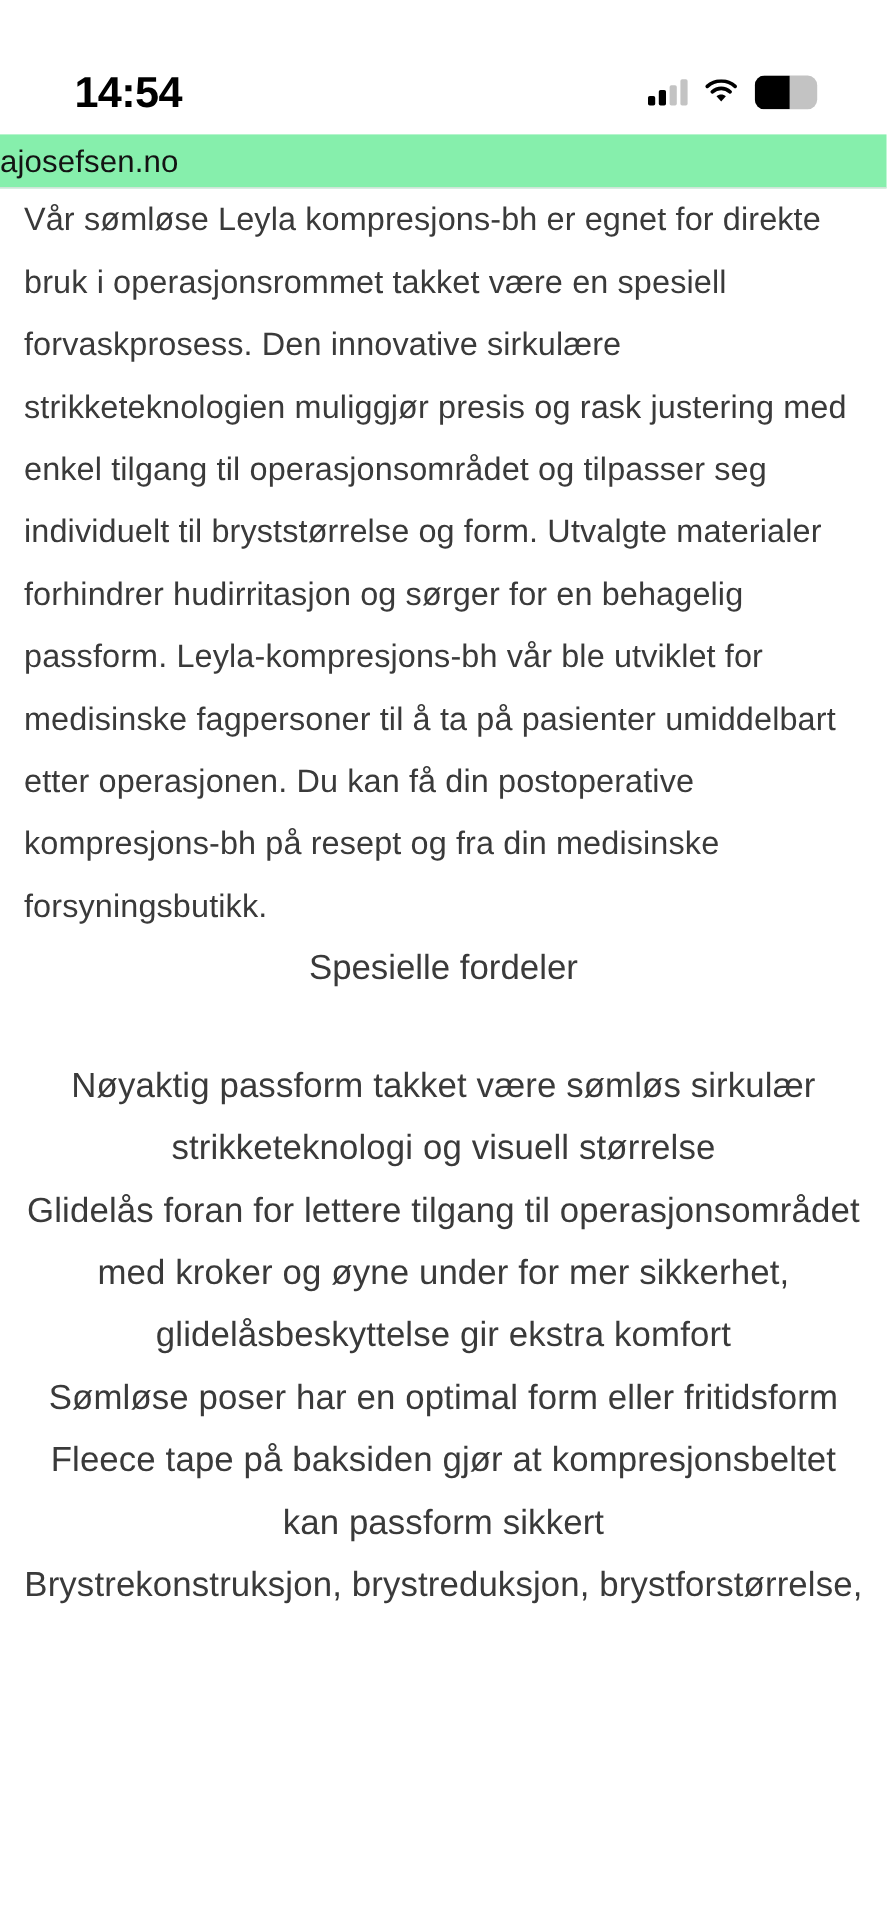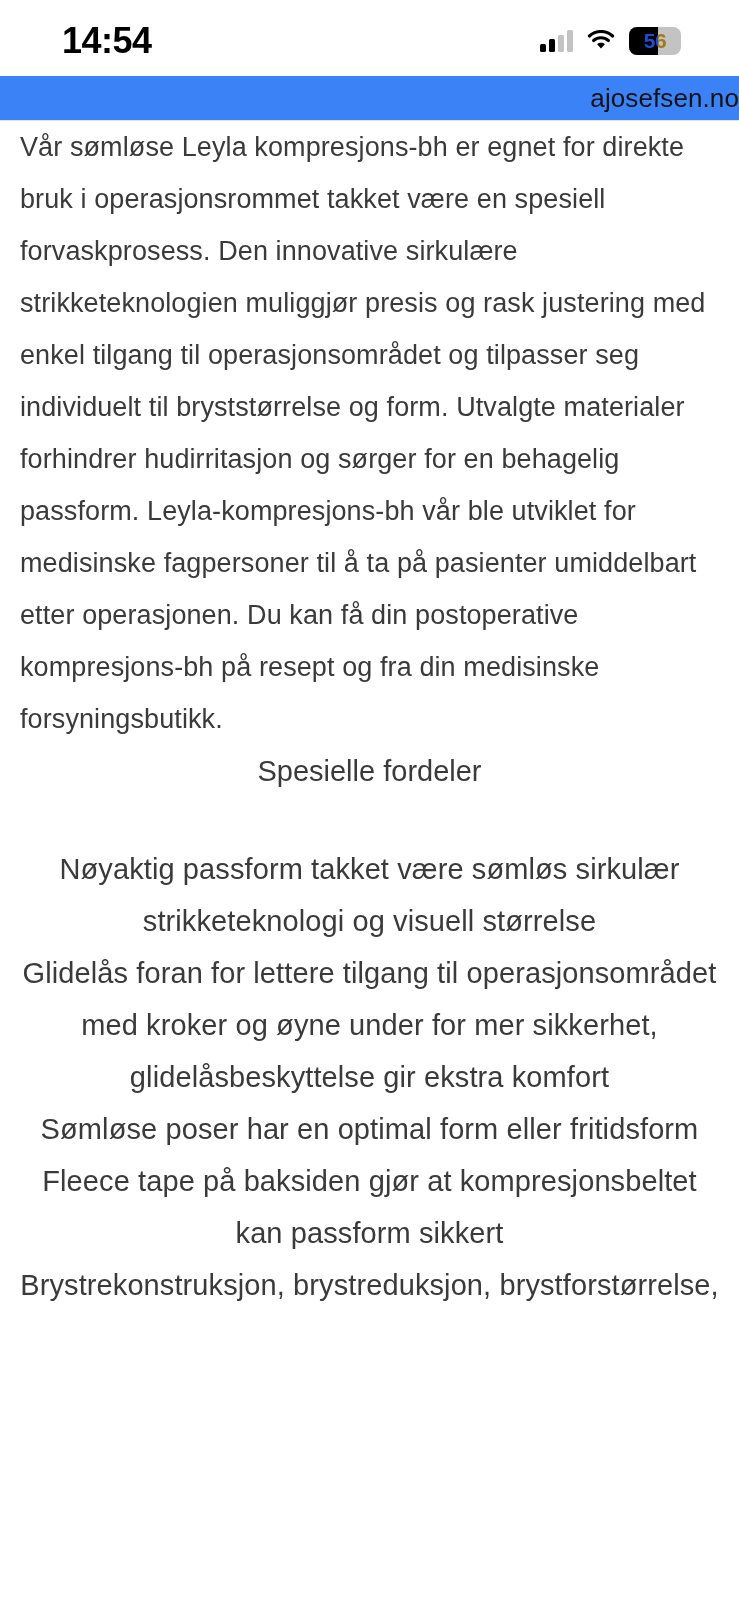--- a/index.html
+++ b/index.html
@@ -11,20 +11,21 @@
     font-family: "Liberation Sans", sans-serif;
     -webkit-font-smoothing: antialiased;
   }
 
   #screen {
     position: relative;
     width: 739px;
     height: 1308px;
     background: #ffffff;
     overflow: hidden;
+    margin-top: 36px;
   }
 
   
   .status-bar {
     position: absolute;
     top: 0; left: 0;
     width: 739px;
     height: 76px;
     display: flex;
     align-items: center;
@@ -80,34 +81,34 @@
     left: 0; top: 0; bottom: 0;
     width: 56%;
     background: #000000;
   }
   .battery-label {
     position: relative;
     z-index: 2;
     font-size: 21px;
     font-weight: 700;
     letter-spacing: -0.5px;
-    color: #1d4ed8;
+    color: #000000;
     mix-blend-mode: difference;
   }
 
   
   .url-bar {
     position: absolute;
     top: 76px; left: 0;
     width: 739px;
     height: 45px;
     display: flex;
     align-items: center;
-    justify-content: flex-end;
-    background: #3b82f6;
+    justify-content: flex-start;
+    background: #86efac;
   }
   .url-text {
     font-size: 26px;
     color: #131313;
     letter-spacing: 0.1px;
   }
   .url-divider {
     position: absolute;
     top: 120px; left: 0;
     width: 739px;

